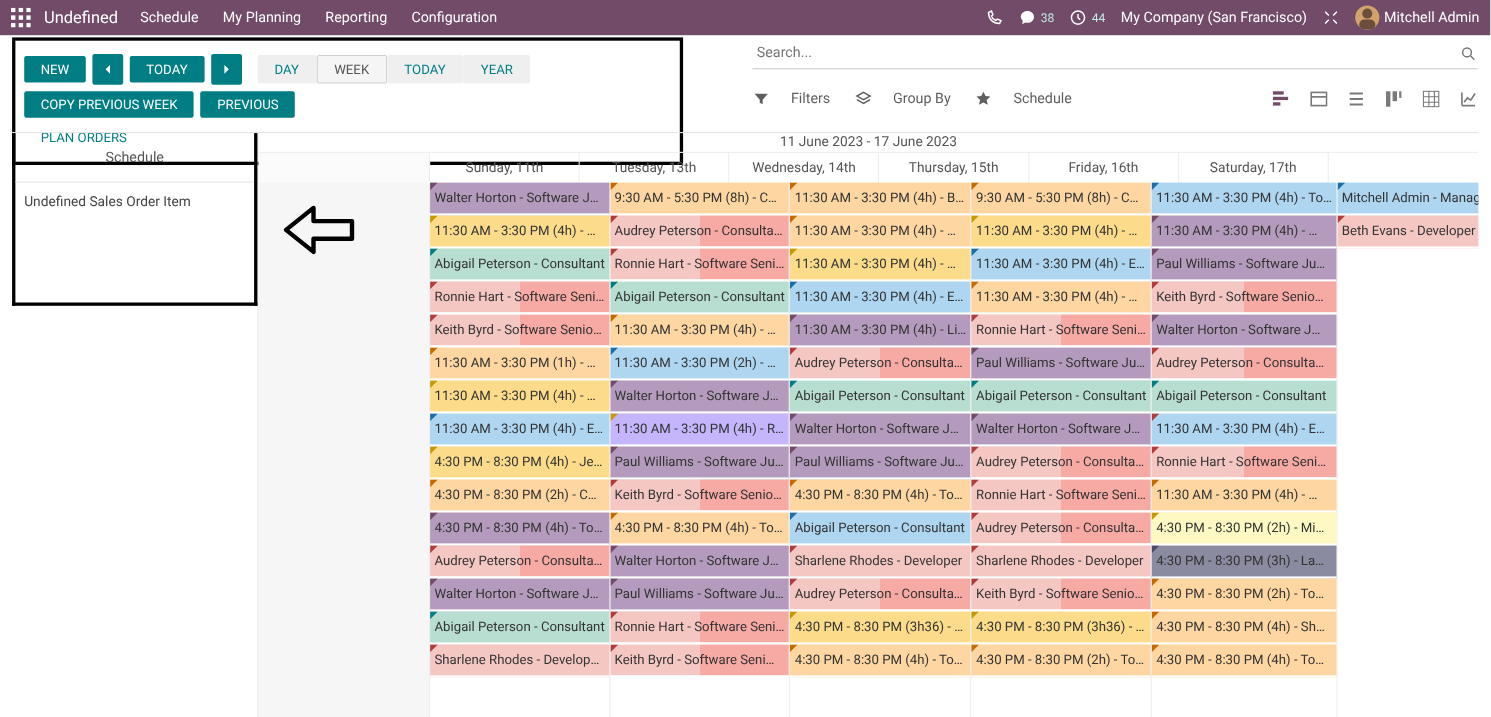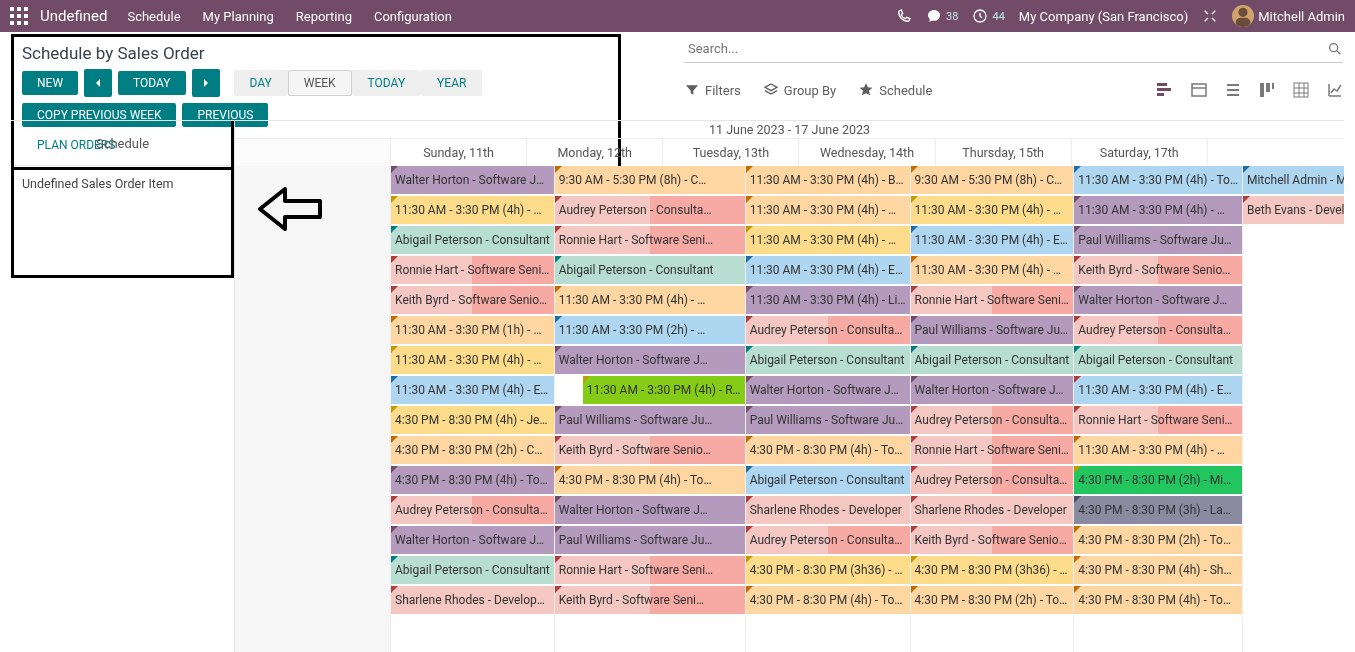--- a/index.html
+++ b/index.html
@@ -25,21 +25,21 @@
   .btn.teal{background:#017e84;color:#fff;}
   .btn.link{background:transparent;color:#017e84;}
   .btn.icon-btn{background:#017e84;color:#fff;width:28px;height:28px;display:flex;align-items:center;justify-content:center;padding:0;}
   .seg{display:flex;gap:0;margin-left:8px;}
   .seg .btn{border:1px solid transparent;color:#017e84;}
   .seg .btn.active{border:1px solid #d0d0d0;color:#555;background:#f5f5f5;}
   .searchbar{position:absolute; top:35px; right:12px; left:684px; height:28px;border-bottom:1px solid #ccc; display:flex; align-items:center;}
   .searchbar input{flex:1;border:none;outline:none;font-size:13px;padding:4px;}
   .search-icon{color:#888;}
   .filterbar{position:absolute; top:82px; right:12px; left:684px; display:flex;align-items:center;gap:22px;color:#5f5f5f;font-size:13px;}
-  .filterbar .grp{display:flex;align-items:center;gap:5px;}
+  .filterbar .grp{display:flex;align-items:center;gap:19px;}
   .viewbuttons{position:absolute; top:82px; right:12px; display:flex; gap:18px; color:#7a7a7a;}
   .viewbuttons .vb{width:16px;height:16px;}
   .viewbuttons .vb.active{color:#714B67;}
   .layout{position:absolute;top:120px;left:11px;right:11px;bottom:0;border-top:1px solid #e5e5e5;display:flex;}
   .sidecol{width:224px;border-right:1px solid #e5e5e5;}
   .hl-box2{border:3px solid #000;border-top:none;height:157px;}
   .sidecol .head{height:45px;border-bottom:1px solid #e5e5e5;display:flex;align-items:center;justify-content:center;font-size:13px;color:#555;}
   .sidecol .row-item{padding:10px 8px;font-size:12.5px;color:#444;}
   .gridwrap{flex:1;overflow:hidden;position:relative;}
   .daterange{height:18px;text-align:right;font-size:12.5px;color:#555;border-bottom:1px solid #eee;display:flex;align-items:center;justify-content:center;}
@@ -109,21 +109,20 @@
             <circle cx="12" cy="8" r="5" fill="#6b4d3b"></circle>
             <rect x="4" y="14" width="16" height="10" rx="5" fill="#6b4d3b"></rect>
           </svg></span>
       <span>Mitchell Admin</span>
     </span>
   </div>
 </div>
 
 <div class="hl-box" style="width:610px;margin-left:11px;margin-top:2px;">
   <div class="toolbar">
-    <div class="title">Schedule by Sales Order</div>
     <div class="row2">
       <button class="btn teal">NEW</button>
       <button class="btn icon-btn">
           <span class="icon"><svg viewBox="0 0 24 24" fill="#fff">
               <path d="M15 6l-6 6 6 6z"></path>
             </svg></span>
         </button>
       <button class="btn teal">TODAY</button>
       <button class="btn icon-btn">
           <span class="icon"><svg viewBox="0 0 24 24" fill="#fff">
@@ -208,24 +207,24 @@
     <div class="hl-box2">
       <div class="head">Schedule</div>
       <div class="row-item">Undefined Sales Order Item</div>
     </div>
   </div>
   <div class="gridwrap">
     <div class="daterange">11 June 2023 - 17 June 2023</div>
     <div class="dayhead" id="dayhead">
         <div></div>
         <div>Sunday, 11th</div>
-        <div>Monday, 12th</div>
         <div>Tuesday, 13th</div>
         <div>Wednesday, 14th</div>
         <div>Thursday, 15th</div>
+        <div>Friday, 16th</div>
         <div>Saturday, 17th</div>
       </div>
     <div class="daybody" id="daybody">
         <div class="daycol sunday">
           <div class="arrow-annot"><svg viewBox="0 0 70 50" fill="none" stroke="#000" stroke-width="4">
               <path d="M30 5 L5 25 L30 45 L30 33 L65 33 L65 17 L30 17 Z" stroke-linejoin="round"></path>
             </svg></div>
         </div>
         <div class="daycol">
           <div class="slot" style="background: rgb(180, 155, 189);">Walter Horton - Software J…<span class="corner" style="border-top-color: rgb(113, 75, 103);"></span></div>
@@ -245,21 +244,21 @@
           <div class="slot" style="background: rgb(244, 199, 195);">Sharlene Rhodes - Develop…<span class="corner" style="border-top-color: rgb(178, 59, 59);"></span></div>
         </div>
         <div class="daycol">
           <div class="slot" style="background: rgb(253, 214, 161);">9:30 AM - 5:30 PM (8h) - C…<span class="corner" style="border-top-color: rgb(198, 106, 0);"></span></div>
           <div class="slot half" style="--c1: #f4c7c3; --c2: #f7a9a3;">Audrey Peterson - Consulta…<span class="corner" style="border-top-color: rgb(178, 59, 59);"></span></div>
           <div class="slot half" style="--c1: #f4c7c3; --c2: #f7a9a3;">Ronnie Hart - Software Seni…<span class="corner" style="border-top-color: rgb(178, 59, 59);"></span></div>
           <div class="slot" style="background: rgb(183, 222, 209);">Abigail Peterson - Consultant<span class="corner" style="border-top-color: rgb(1, 126, 132);"></span></div>
           <div class="slot" style="background: rgb(253, 214, 161);">11:30 AM - 3:30 PM (4h) - …<span class="corner" style="border-top-color: rgb(198, 106, 0);"></span></div>
           <div class="slot" style="background: rgb(174, 214, 241);">11:30 AM - 3:30 PM (2h) - …<span class="corner" style="border-top-color: rgb(27, 110, 168);"></span></div>
           <div class="slot" style="background: rgb(180, 155, 189);">Walter Horton - Software J…<span class="corner" style="border-top-color: rgb(113, 75, 103);"></span></div>
-          <div class="slot" style="background: #84cc16; margin-left: 28px;">11:30 AM - 3:30 PM (4h) - R…<span class="corner" style="border-top-color: rgb(196, 154, 0);"></span></div>
+          <div class="slot" style="background: #c4b5fd;">11:30 AM - 3:30 PM (4h) - R…<span class="corner" style="border-top-color: rgb(196, 154, 0);"></span></div>
           <div class="slot" style="background: rgb(180, 155, 189);">Paul Williams - Software Ju…<span class="corner" style="border-top-color: rgb(113, 75, 103);"></span></div>
           <div class="slot half" style="--c1: #f4c7c3; --c2: #f7a9a3;">Keith Byrd - Software Senio…<span class="corner" style="border-top-color: rgb(178, 59, 59);"></span></div>
           <div class="slot" style="background: rgb(253, 214, 161);">4:30 PM - 8:30 PM (4h) - To…<span class="corner" style="border-top-color: rgb(198, 106, 0);"></span></div>
           <div class="slot" style="background: rgb(180, 155, 189);">Walter Horton - Software J…<span class="corner" style="border-top-color: rgb(113, 75, 103);"></span></div>
           <div class="slot" style="background: rgb(180, 155, 189);">Paul Williams - Software Ju…<span class="corner" style="border-top-color: rgb(113, 75, 103);"></span></div>
           <div class="slot half" style="--c1: #f4c7c3; --c2: #f7a9a3;">Ronnie Hart - Software Seni…<span class="corner" style="border-top-color: rgb(178, 59, 59);"></span></div>
           <div class="slot half" style="--c1: #f4c7c3; --c2: #f7a9a3;">Keith Byrd - Software Seni…<span class="corner" style="border-top-color: rgb(178, 59, 59);"></span></div>
         </div>
         <div class="daycol">
           <div class="slot" style="background: rgb(253, 214, 161);">11:30 AM - 3:30 PM (4h) - B…<span class="corner" style="border-top-color: rgb(198, 106, 0);"></span></div>
@@ -299,21 +298,21 @@
           <div class="slot" style="background: rgb(174, 214, 241);">11:30 AM - 3:30 PM (4h) - To…<span class="corner" style="border-top-color: rgb(27, 110, 168);"></span></div>
           <div class="slot" style="background: rgb(180, 155, 189);">11:30 AM - 3:30 PM (4h) - …<span class="corner" style="border-top-color: rgb(113, 75, 103);"></span></div>
           <div class="slot" style="background: rgb(180, 155, 189);">Paul Williams - Software Ju…<span class="corner" style="border-top-color: rgb(113, 75, 103);"></span></div>
           <div class="slot half" style="--c1: #f4c7c3; --c2: #f7a9a3;">Keith Byrd - Software Senio…<span class="corner" style="border-top-color: rgb(178, 59, 59);"></span></div>
           <div class="slot" style="background: rgb(180, 155, 189);">Walter Horton - Software J…<span class="corner" style="border-top-color: rgb(113, 75, 103);"></span></div>
           <div class="slot half" style="--c1: #f4c7c3; --c2: #f7a9a3;">Audrey Peterson - Consulta…<span class="corner" style="border-top-color: rgb(178, 59, 59);"></span></div>
           <div class="slot" style="background: rgb(183, 222, 209);">Abigail Peterson - Consultant<span class="corner" style="border-top-color: rgb(1, 126, 132);"></span></div>
           <div class="slot" style="background: rgb(174, 214, 241);">11:30 AM - 3:30 PM (4h) - E…<span class="corner" style="border-top-color: rgb(178, 59, 59);"></span></div>
           <div class="slot half" style="--c1: #f4c7c3; --c2: #f7a9a3;">Ronnie Hart - Software Seni…<span class="corner" style="border-top-color: rgb(178, 59, 59);"></span></div>
           <div class="slot" style="background: rgb(253, 214, 161);">11:30 AM - 3:30 PM (4h) - …<span class="corner" style="border-top-color: rgb(198, 106, 0);"></span></div>
-          <div class="slot" style="background: #22c55e;">4:30 PM - 8:30 PM (2h) - Mi…<span class="corner" style="border-top-color: rgb(196, 154, 0);"></span></div>
+          <div class="slot" style="background: #fef9c3;">4:30 PM - 8:30 PM (2h) - Mi…<span class="corner" style="border-top-color: rgb(196, 154, 0);"></span></div>
           <div class="slot" style="background: rgb(138, 138, 160);">4:30 PM - 8:30 PM (3h) - La…<span class="corner" style="border-top-color: rgb(74, 74, 106);"></span></div>
           <div class="slot" style="background: rgb(253, 214, 161);">4:30 PM - 8:30 PM (2h) - To…<span class="corner" style="border-top-color: rgb(198, 106, 0);"></span></div>
           <div class="slot" style="background: rgb(253, 214, 161);">4:30 PM - 8:30 PM (4h) - Sh…<span class="corner" style="border-top-color: rgb(198, 106, 0);"></span></div>
           <div class="slot" style="background: rgb(253, 214, 161);">4:30 PM - 8:30 PM (4h) - To…<span class="corner" style="border-top-color: rgb(198, 106, 0);"></span></div>
         </div>
         <div class="daycol">
           <div class="slot" style="background: rgb(174, 214, 241);">Mitchell Admin - Managem…<span class="corner" style="border-top-color: rgb(27, 110, 168);"></span></div>
           <div class="slot" style="background: rgb(244, 199, 195);">Beth Evans - Developer - In…<span class="corner" style="border-top-color: rgb(178, 59, 59);"></span></div>
         </div>
       </div>

